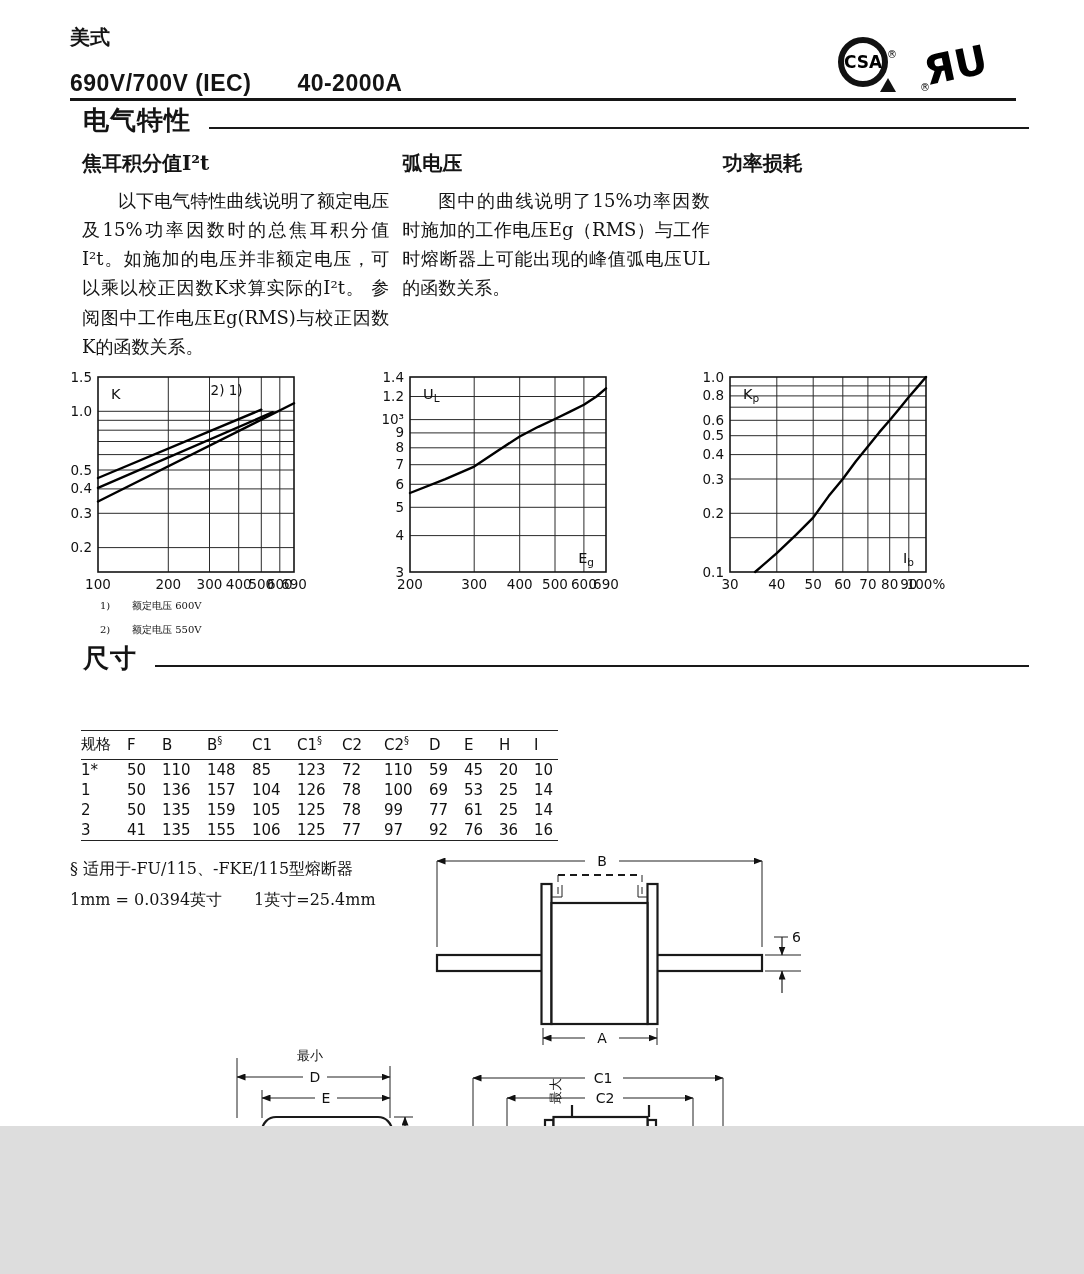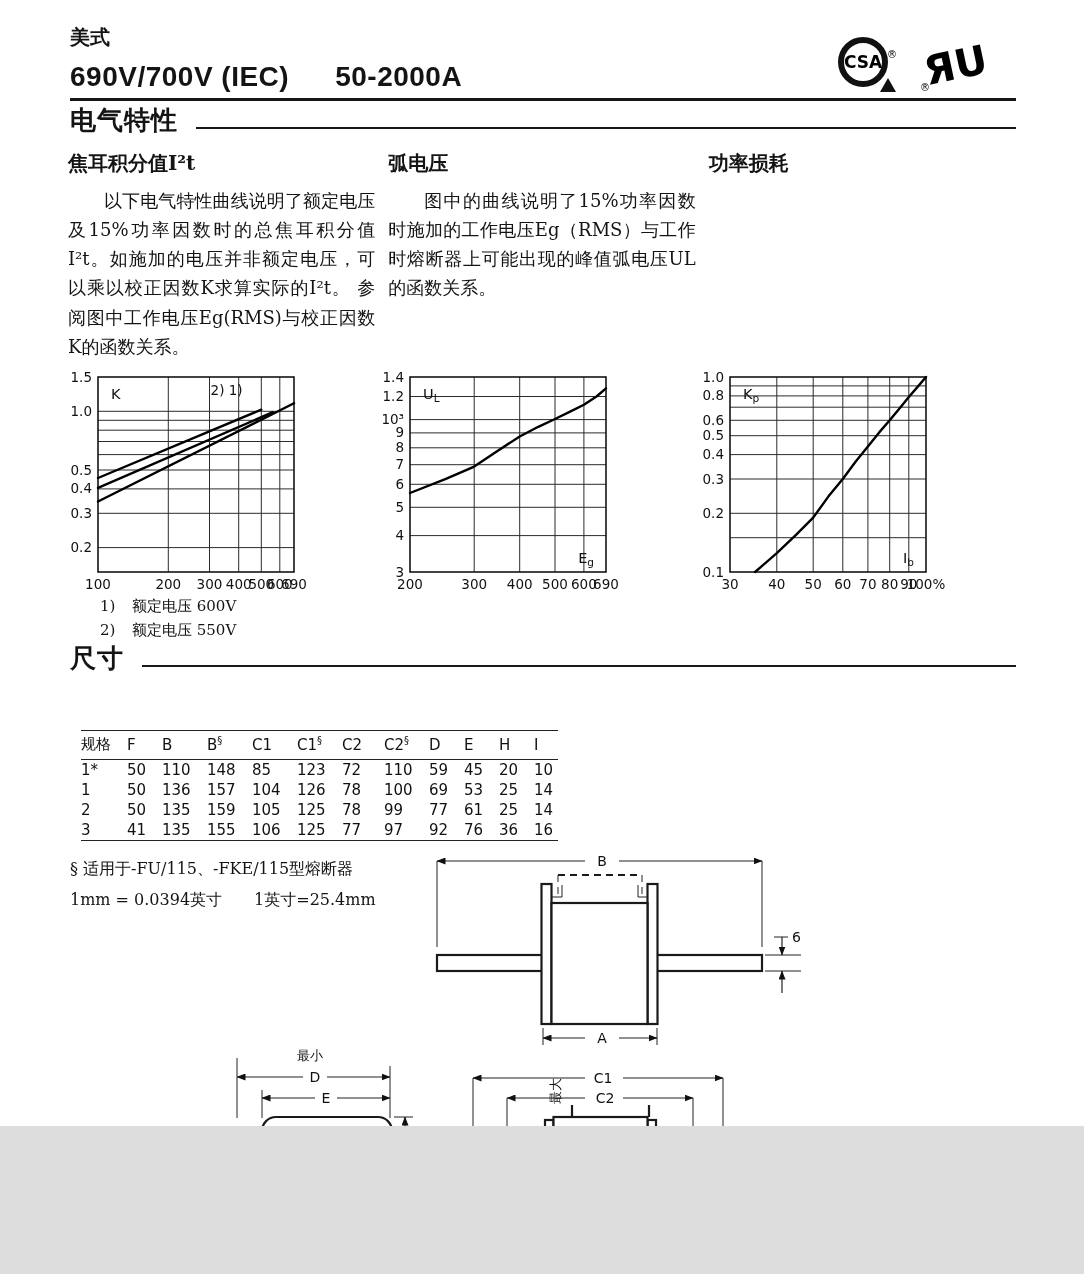--- a/index.html
+++ b/index.html
@@ -2,42 +2,42 @@
 <html><head>
 <meta charset="utf-8">
 <style>
   html,body{margin:0;padding:0;background:#ddd;}
   .page{position:relative;width:1084px;height:1126px;background:#ffffff;overflow:hidden;
         font-family:"DejaVu Serif","Liberation Serif",serif;color:#141414;}
   .abs{position:absolute;}
   
   .series-label{font-weight:bold;font-size:20px;}
   .main-title{display:flex;gap:46px;font-family:"Liberation Sans","DejaVu Sans",sans-serif;
-              font-weight:bold;font-size:28px;letter-spacing:.5px;margin-top:10px;}
+              font-weight:bold;font-size:23px;letter-spacing:.5px;margin-top:19px;}
   .thick-rule{left:70px;top:98px;width:946px;height:3px;background:#161616;}
   
-  .sec-row{left:70px;width:946px;display:flex;align-items:flex-end;justify-content:flex-end;}
+  .sec-row{left:83px;width:946px;display:flex;align-items:flex-end;justify-content:flex-end;}
   .sec-title{font-weight:bold;font-size:26px;line-height:1.15;letter-spacing:1px;}
   .sec-rule{flex:1;border-bottom:2px solid #191919;margin:0 0 7px 18px;}
   
-  .cols{left:68px;top:150px;width:948px;display:flex;gap:13px;}
+  .cols{left:82px;top:150px;width:948px;display:flex;gap:13px;}
   .col{flex:1;}
   .col h3{font-size:20px;margin:0 0 9px 0;font-weight:bold;}
   .col p{margin:0;font-size:18px;line-height:1.62;text-align:justify;text-indent:2em;}
   
   svg.chart{position:absolute;width:256px;height:238px;overflow:visible;}
   .cg{stroke:#2b2b2b;stroke-width:1;}
   .cb{fill:none;stroke:#141414;stroke-width:1.6;}
   .ct{font:13.5px "DejaVu Sans","Liberation Sans",sans-serif;fill:#111;text-anchor:middle;}
   .ce{text-anchor:end;}
   .cs{fill:none;stroke:#000;stroke-width:2.4;stroke-linecap:round;stroke-linejoin:round;}
   .cl{font:14.5px "DejaVu Sans",sans-serif;fill:#111;}
   .csub{font-size:10.5px;}
   
-  .legend{left:100px;top:594px;font-size:15px;line-height:24px;}
+  .legend{left:100px;top:594px;font-size:10px;line-height:24px;}
   .legend .mk{display:inline-block;width:32px;}
   
   .dims-subtitle{left:70px;top:689px;font-size:19px;}
   .dim-table{left:81px;top:730px;border-collapse:collapse;width:477px;
              font:15px "DejaVu Sans","Liberation Sans",sans-serif;color:#111;
              border-top:1.6px solid #222;border-bottom:1.6px solid #222;}
   .dim-table th{text-align:left;font-weight:normal;padding:4px 0 5px 0;border-bottom:1.6px solid #222;}
   .dim-table td{text-align:left;padding:1px 0;}
   .dim-table sup{font-size:10px;}
   .dim-table th:nth-child(1),.dim-table td:nth-child(1){width:46px;}
@@ -71,21 +71,21 @@
 </style>
 </head>
 <body>
 
 <div class="page">
 
   <div class="abs" style="left:70px;top:24px;">
     <div class="series-label">美式</div>
     <div class="main-title">
       <span>690V/700V (IEC)</span>
-      <span>50-2000A</span>
+      <span>40-2000A</span>
     </div>
   </div>
 
   <div class="abs logos">
     <svg width="64" height="64" viewBox="0 0 64 64">
       <circle cx="27" cy="28" r="22" fill="none" stroke="#111" stroke-width="6"></circle>
       <text x="27" y="34" text-anchor="middle" class="csa-text">CSA</text>
       <text x="51" y="24" class="reg">®</text>
       <polygon points="44,58 60,58 52,44" fill="#111"></polygon>
     </svg>

